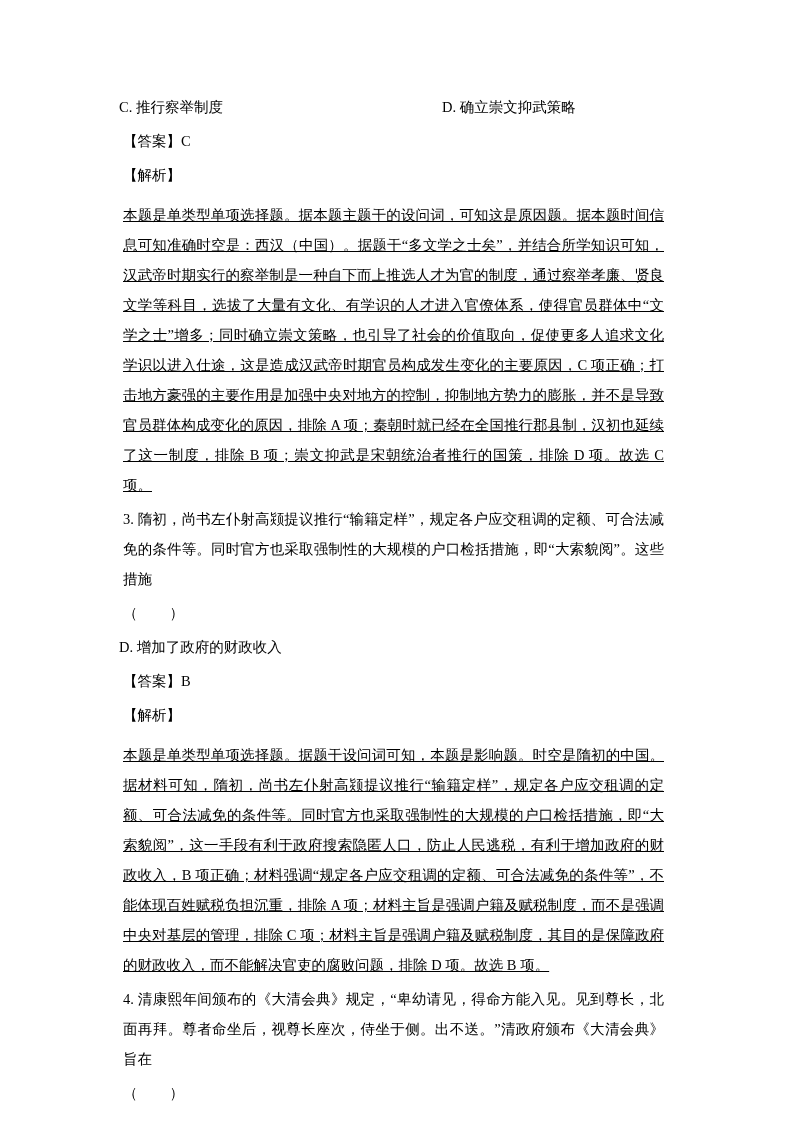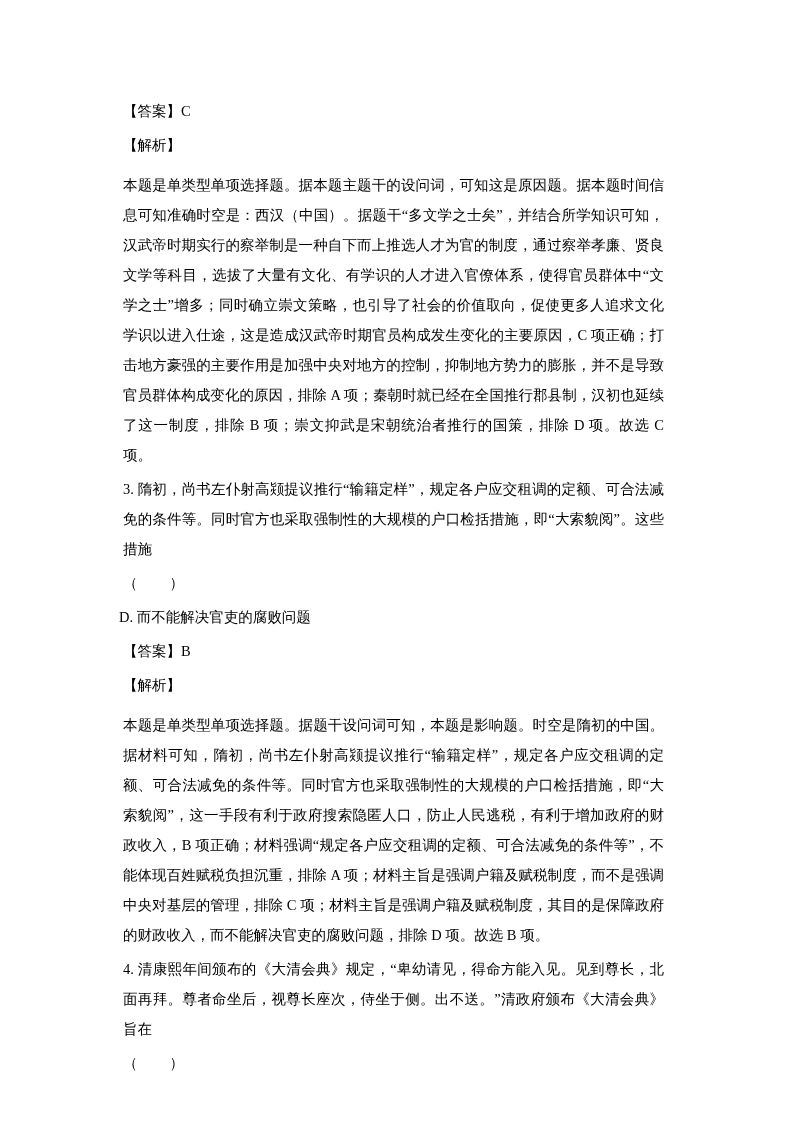--- a/index.html
+++ b/index.html
@@ -27,20 +27,21 @@
   .doc p {
     margin: 4px;
     padding: 0;
   }
   .para {
     text-align: justify;
     text-justify: inter-ideograph;
   }
   .para.analysis {
     margin-top: 10px;
+    text-decoration: underline;
   }
   .stem {
     margin-top: 12px;
     text-align: justify;
     text-justify: inter-ideograph;
   }
   .opt-row {
     display: flex;
     flex-direction: row;
     white-space: nowrap;
@@ -53,28 +54,32 @@
   }
   .paren-line {
     letter-spacing: 1px;
   }
 </style>
 </head>
 <body>
 
 <div class="doc">
 
+  <div class="opt-row">
+    <span class="opt-left">C. 推行察举制度</span>
+    <span class="opt-right">D. 确立崇文抑武策略</span>
+  </div>
   <p>【答案】C</p>
   <p>【解析】</p>
   <p class="para analysis">本题是单类型单项选择题。据本题主题干的设问词，可知这是原因题。据本题时间信息可知准确时空是：西汉（中国）。据题干“多文学之士矣”，并结合所学知识可知，汉武帝时期实行的察举制是一种自下而上推选人才为官的制度，通过察举孝廉、贤良文学等科目，选拔了大量有文化、有学识的人才进入官僚体系，使得官员群体中“文学之士”增多；同时确立崇文策略，也引导了社会的价值取向，促使更多人追求文化学识以进入仕途，这是造成汉武帝时期官员构成发生变化的主要原因，C 项正确；打击地方豪强的主要作用是加强中央对地方的控制，抑制地方势力的膨胀，并不是导致官员群体构成变化的原因，排除 A 项；秦朝时就已经在全国推行郡县制，汉初也延续了这一制度，排除 B 项；崇文抑武是宋朝统治者推行的国策，排除 D 项。故选 C 项。</p>
 
   <p class="stem">3. 隋初，尚书左仆射高颎提议推行“输籍定样”，规定各户应交租调的定额、可合法减免的条件等。同时官方也采取强制性的大规模的户口检括措施，即“大索貌阅”。这些措施</p>
   <p class="paren-line">（　　）</p>
   <div class="opt-row">
-    <span class="opt-right">D. 而不能解决官吏的腐败问题</span>
+    <span class="opt-right">D. 增加了政府的财政收入</span>
   </div>
   <p>【答案】B</p>
   <p>【解析】</p>
   <p class="para analysis">本题是单类型单项选择题。据题干设问词可知，本题是影响题。时空是隋初的中国。据材料可知，隋初，尚书左仆射高颎提议推行“输籍定样”，规定各户应交租调的定额、可合法减免的条件等。同时官方也采取强制性的大规模的户口检括措施，即“大索貌阅”，这一手段有利于政府搜索隐匿人口，防止人民逃税，有利于增加政府的财政收入，B 项正确；材料强调“规定各户应交租调的定额、可合法减免的条件等”，不能体现百姓赋税负担沉重，排除 A 项；材料主旨是强调户籍及赋税制度，而不是强调中央对基层的管理，排除 C 项；材料主旨是强调户籍及赋税制度，其目的是保障政府的财政收入，而不能解决官吏的腐败问题，排除 D 项。故选 B 项。</p>
 
   <p class="stem">4. 清康熙年间颁布的《大清会典》规定，“卑幼请见，得命方能入见。见到尊长，北面再拜。尊者命坐后，视尊长座次，侍坐于侧。出不送。”清政府颁布《大清会典》旨在</p>
   <p class="paren-line">（　　）</p>
 
 </div>
 

